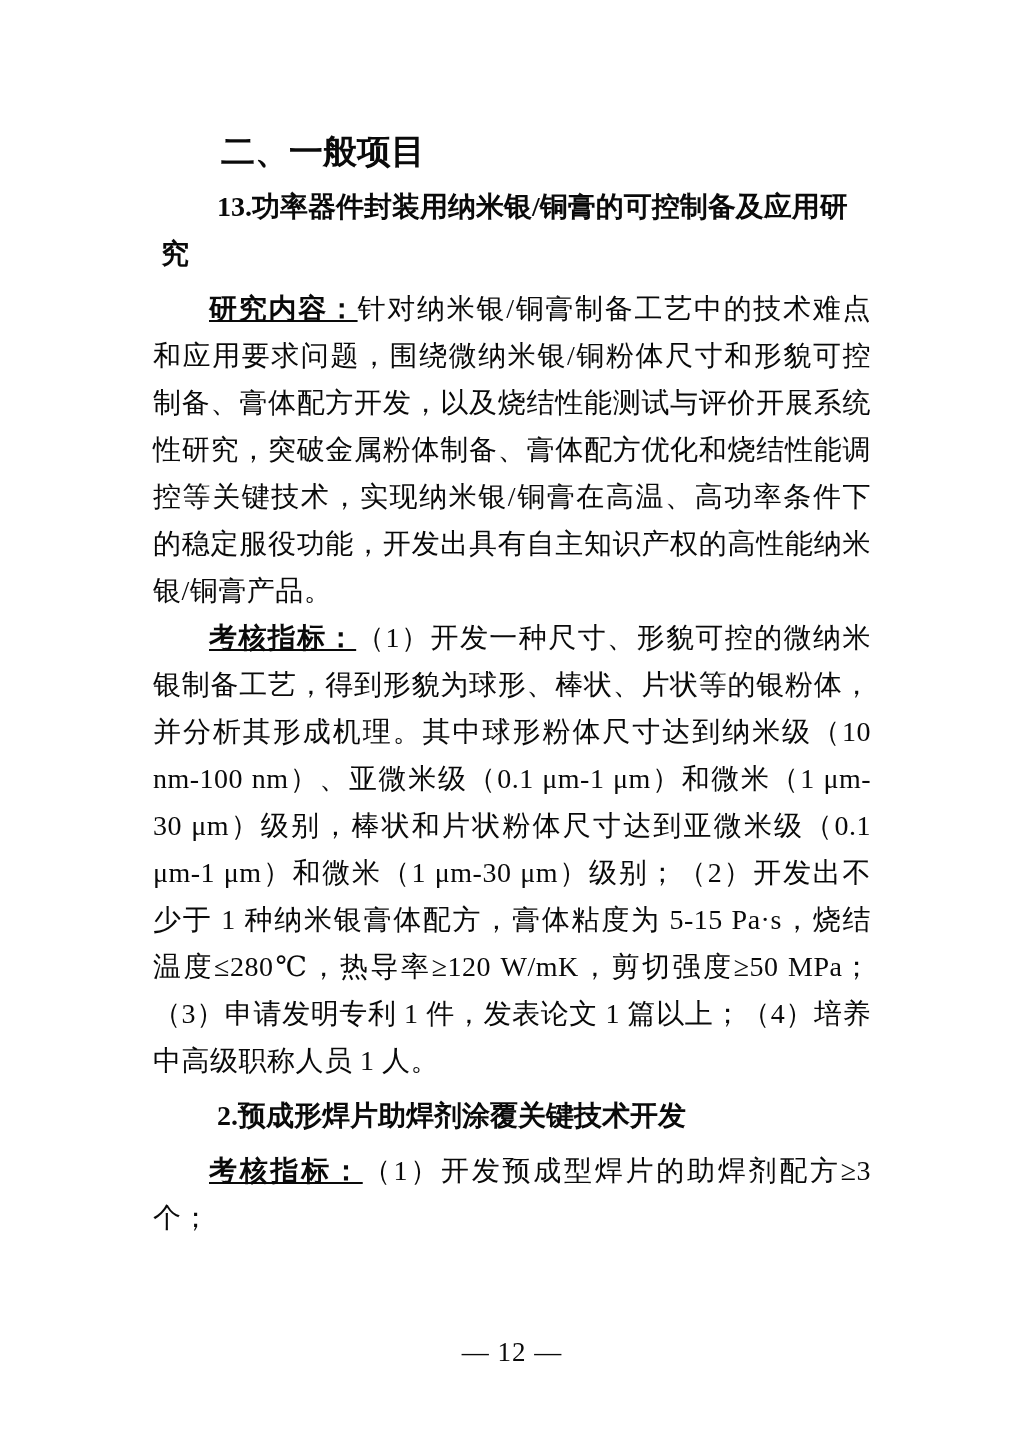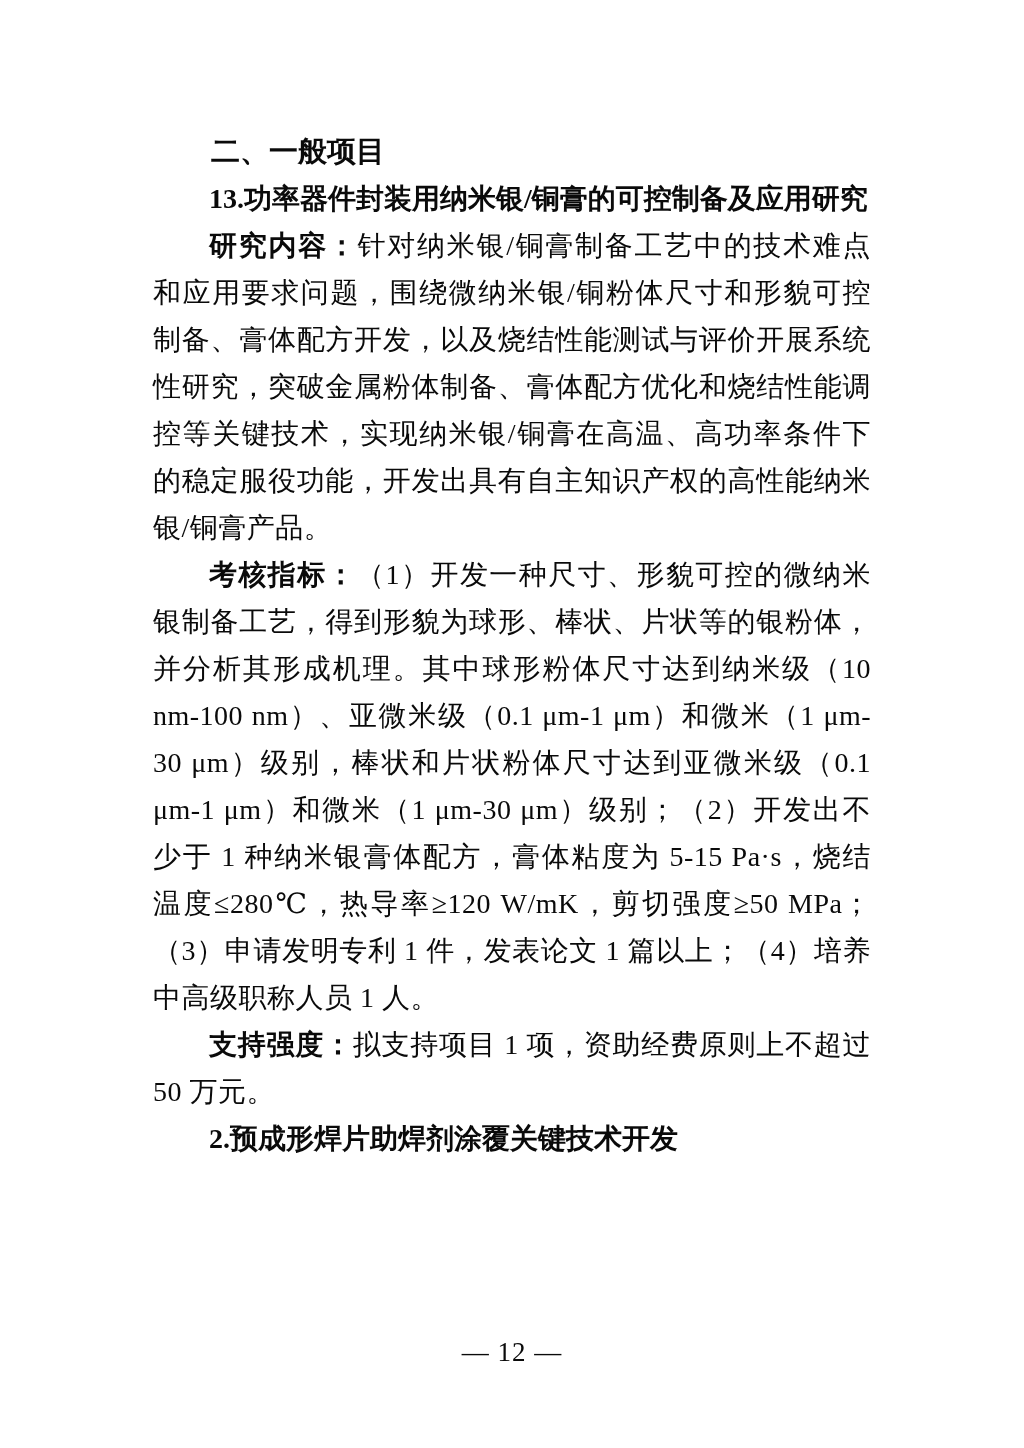--- a/index.html
+++ b/index.html
@@ -21,41 +21,42 @@
     left: 153px;
     top: 128px;
     width: 718px;
     font-size: 28px;
     line-height: 47px;
     text-align: justify;
     text-justify: inter-ideograph;
   }
   .section-heading {
     margin: 0;
-    font-size: 29px;
+    font-size: 34px;
     font-weight: bold;
     text-indent: 2em;
     line-height: 47px;
     text-align: left;
   }
   .item-title {
-    margin: 0;
+    margin: 8px;
     font-size: 28px;
     font-weight: bold;
     text-indent: 2em;
     line-height: 47px;
     text-align: left;
   }
   .para {
     margin: 0;
     text-indent: 2em;
     letter-spacing: 0.5px;
   }
   .para .label {
     font-weight: bold;
+    text-decoration: underline;
   }
   .footer {
     position: absolute;
     left: 0;
     top: 1332px;
     width: 1024px;
     text-align: center;
     font-size: 27px;
     line-height: 40px;
     letter-spacing: 1px;
@@ -68,24 +69,24 @@
   <div class="content">
 
     <h2 class="section-heading">二、一般项目</h2>
 
     <h3 class="item-title">13.功率器件封装用纳米银/铜膏的可控制备及应用研究</h3>
 
     <p class="para"><span class="label">研究内容：</span><span>针对纳米银/铜膏制备工艺中的技术难点和应用要求问题，围绕微纳米银/铜粉体尺寸和形貌可控制备、膏体配方开发，以及烧结性能测试与评价开展系统性研究，突破金属粉体制备、膏体配方优化和烧结性能调控等关键技术，实现纳米银/铜膏在高温、高功率条件下的稳定服役功能，开发出具有自主知识产权的高性能纳米银/铜膏产品。</span></p>
 
     <p class="para"><span class="label">考核指标：</span><span>（1）开发一种尺寸、形貌可控的微纳米银制备工艺，得到形貌为球形、棒状、片状等的银粉体，并分析其形成机理。其中球形粉体尺寸达到纳米级（10 nm-100 nm）、亚微米级（0.1 μm-1 μm）和微米（1 μm-30 μm）级别，棒状和片状粉体尺寸达到亚微米级（0.1 μm-1 μm）和微米（1 μm-30 μm）级别；（2）开发出不少于 1 种纳米银膏体配方，膏体粘度为 5-15 Pa·s，烧结温度≤280℃，热导率≥120 W/mK，剪切强度≥50 MPa；（3）申请发明专利 1 件，发表论文 1 篇以上；（4）培养中高级职称人员 1 人。</span></p>
 
-    <p class="para"><span class="label">支持强度：</span><span>拟支持项目 1 项，资助经费原则上不超过 50 万元。</span></p>
 
     <h3 class="item-title">2.预成形焊片助焊剂涂覆关键技术开发</h3>
 
 
+    <p class="para"><span class="label">考核指标：</span><span>（1）开发预成型焊片的助焊剂配方≥3 个；</span></p>
 
   </div>
 
   <div class="footer">
     <span>— 12 —</span>
   </div>
 </div>
 
 </body></html>

